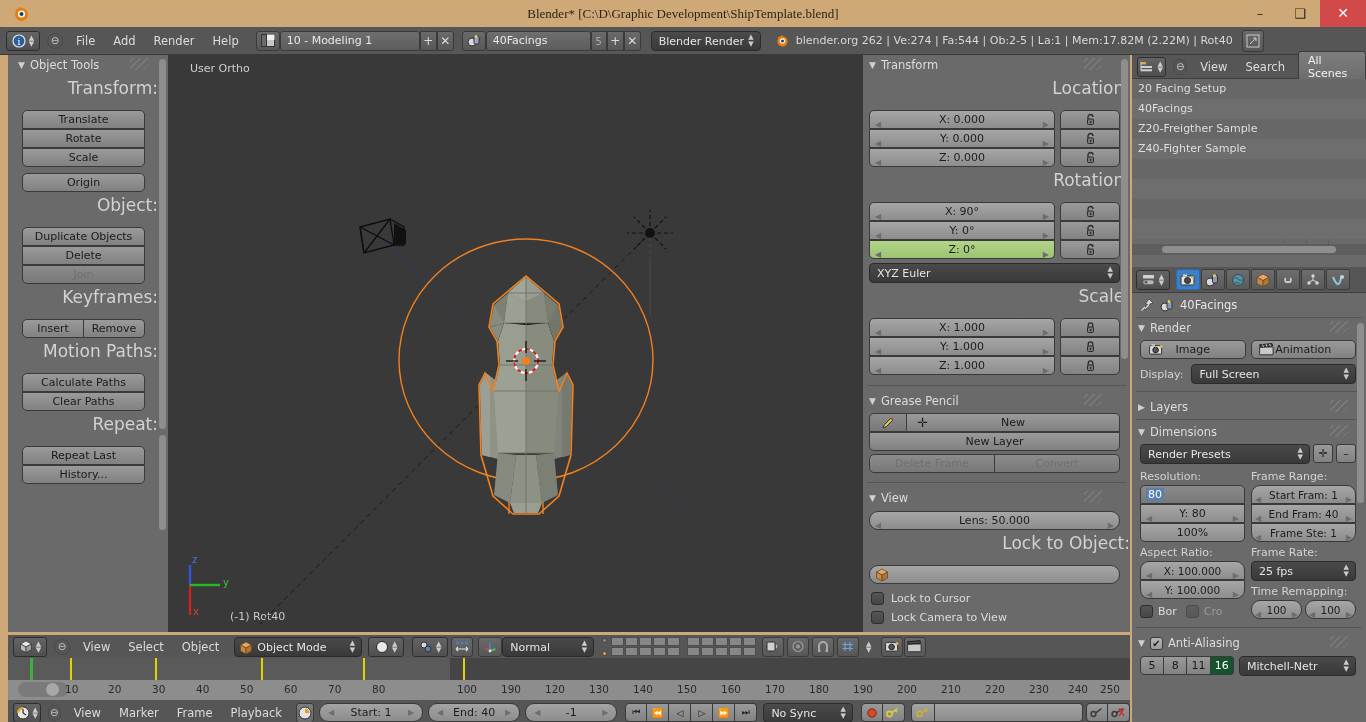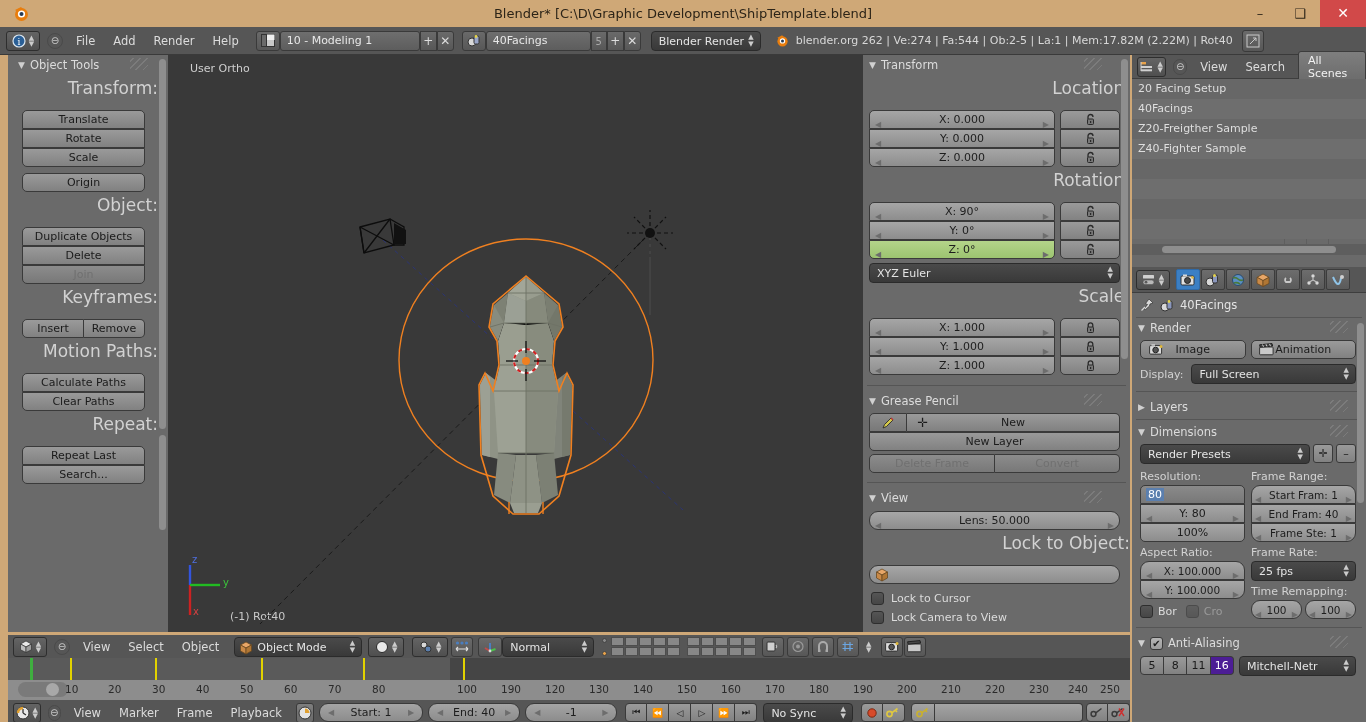--- a/index.html
+++ b/index.html
@@ -11,21 +11,21 @@
     position:relative;
     background:#cfa877;
   }
   
   #titlebar{
     position:absolute; left:0; top:0; width:1366px; height:27px;
     background:#cfa877;
   }
   #titlebar .title{
     position:absolute; left:0; right:0; top:0; line-height:27px;
-    text-align:center; color:#2c2418; font-size:13px;
+    text-align:center; color:#2c2418; font-size:13px;font-family:Liberation Serif, serif;
   }
   #blender-logo{
     position:absolute; left:12px; top:4px; width:19px; height:19px;
   }
   .wbtn{
     position:absolute; top:0; width:40px; height:27px;
     color:#2c2418; font-size:13px; line-height:27px; text-align:center;
     cursor:default;
   }
   #wmin{ right:86px; } #wmax{ right:46px; }
@@ -333,21 +333,21 @@
       <div class="btn" style="flex:1;border-radius:5px 0 0 5px;">Insert</div>
       <div class="btn" style="flex:1;border-radius:0 5px 5px 0;border-left:none;">Remove</div>
     </div>
 
     <div class="lbl" style="padding-left:14px;">Motion Paths:</div>
     <div class="btn lp-btn rnd-top">Calculate Paths</div>
     <div class="btn lp-btn rnd-bot">Clear Paths</div>
 
     <div class="lbl" style="padding-left:14px;">Repeat:</div>
     <div class="btn lp-btn rnd-top">Repeat Last</div>
-    <div class="btn lp-btn rnd-bot">Search...</div>
+    <div class="btn lp-btn rnd-bot">History...</div>
   </div>
   <div id="lp-scroll"></div>
   <div id="lp-scroll2"></div>
 </div>
 
 <div id="viewport">
   <span id="vp-label">User Ortho</span>
   <span id="vp-label2">(-1) Rot40</span>
 
   <svg width="695" height="577" viewBox="0 0 695 577" style="position:absolute;left:0;top:0;">
@@ -836,21 +836,21 @@
     <span class="tri">▼</span>
     <span style="width:13px;height:13px;border-radius:3px;background:linear-gradient(#b5b5b5,#9c9c9c);border:1px solid #3a3a3a;display:inline-flex;align-items:center;justify-content:center;font-size:10px;color:#1d1d1d;">✔</span>
     <span>Anti-Aliasing</span>
     <span class="grip" style="right:18px;"></span>
   </div>
   <div style="display:flex;gap:5px;padding:3px 10px 0 8px;">
     <div style="display:flex;flex:1;">
       <div class="btn" style="flex:1;border-radius:4px 0 0 4px;">5</div>
       <div class="btn" style="flex:1;border-left:none;">8</div>
       <div class="btn" style="flex:1;border-left:none;">11</div>
-      <div class="btn" style="flex:1;border-left:none;border-radius:0 4px 4px 0;background:#4c1d95;color:#fff;">16</div>
+      <div class="btn" style="flex:1;border-left:none;border-radius:0 4px 4px 0;background:#14532d;color:#fff;">16</div>
     </div>
     <div class="dropdown" style="flex:1.15;">
       <span>Mitchell-Netr</span>
       <span class="dd-ar">▲<br>▼</span>
     </div>
   </div>
 
   <div id="pr-scroll"></div>
 </div>
 

